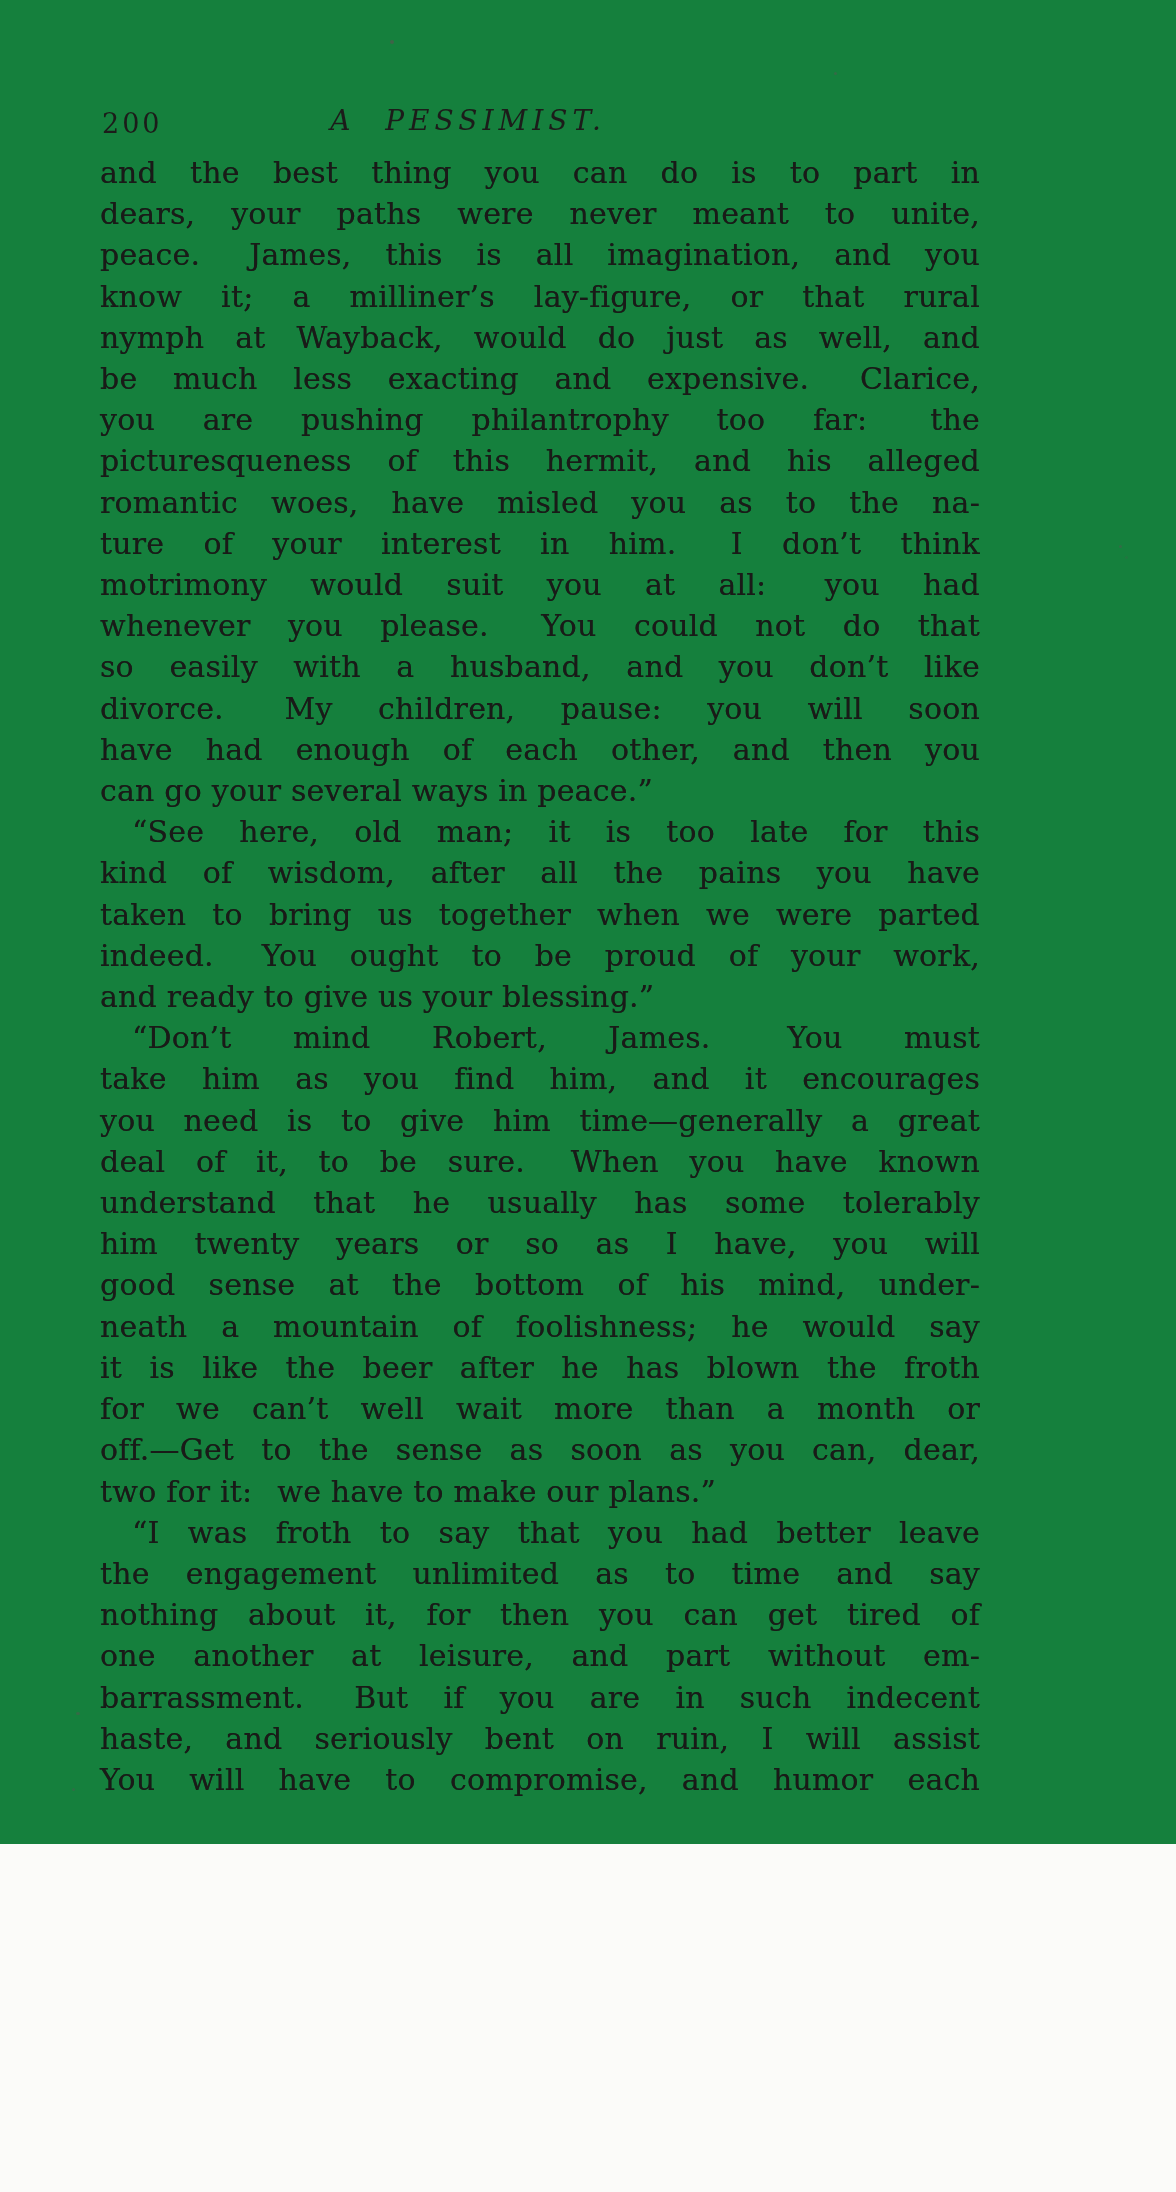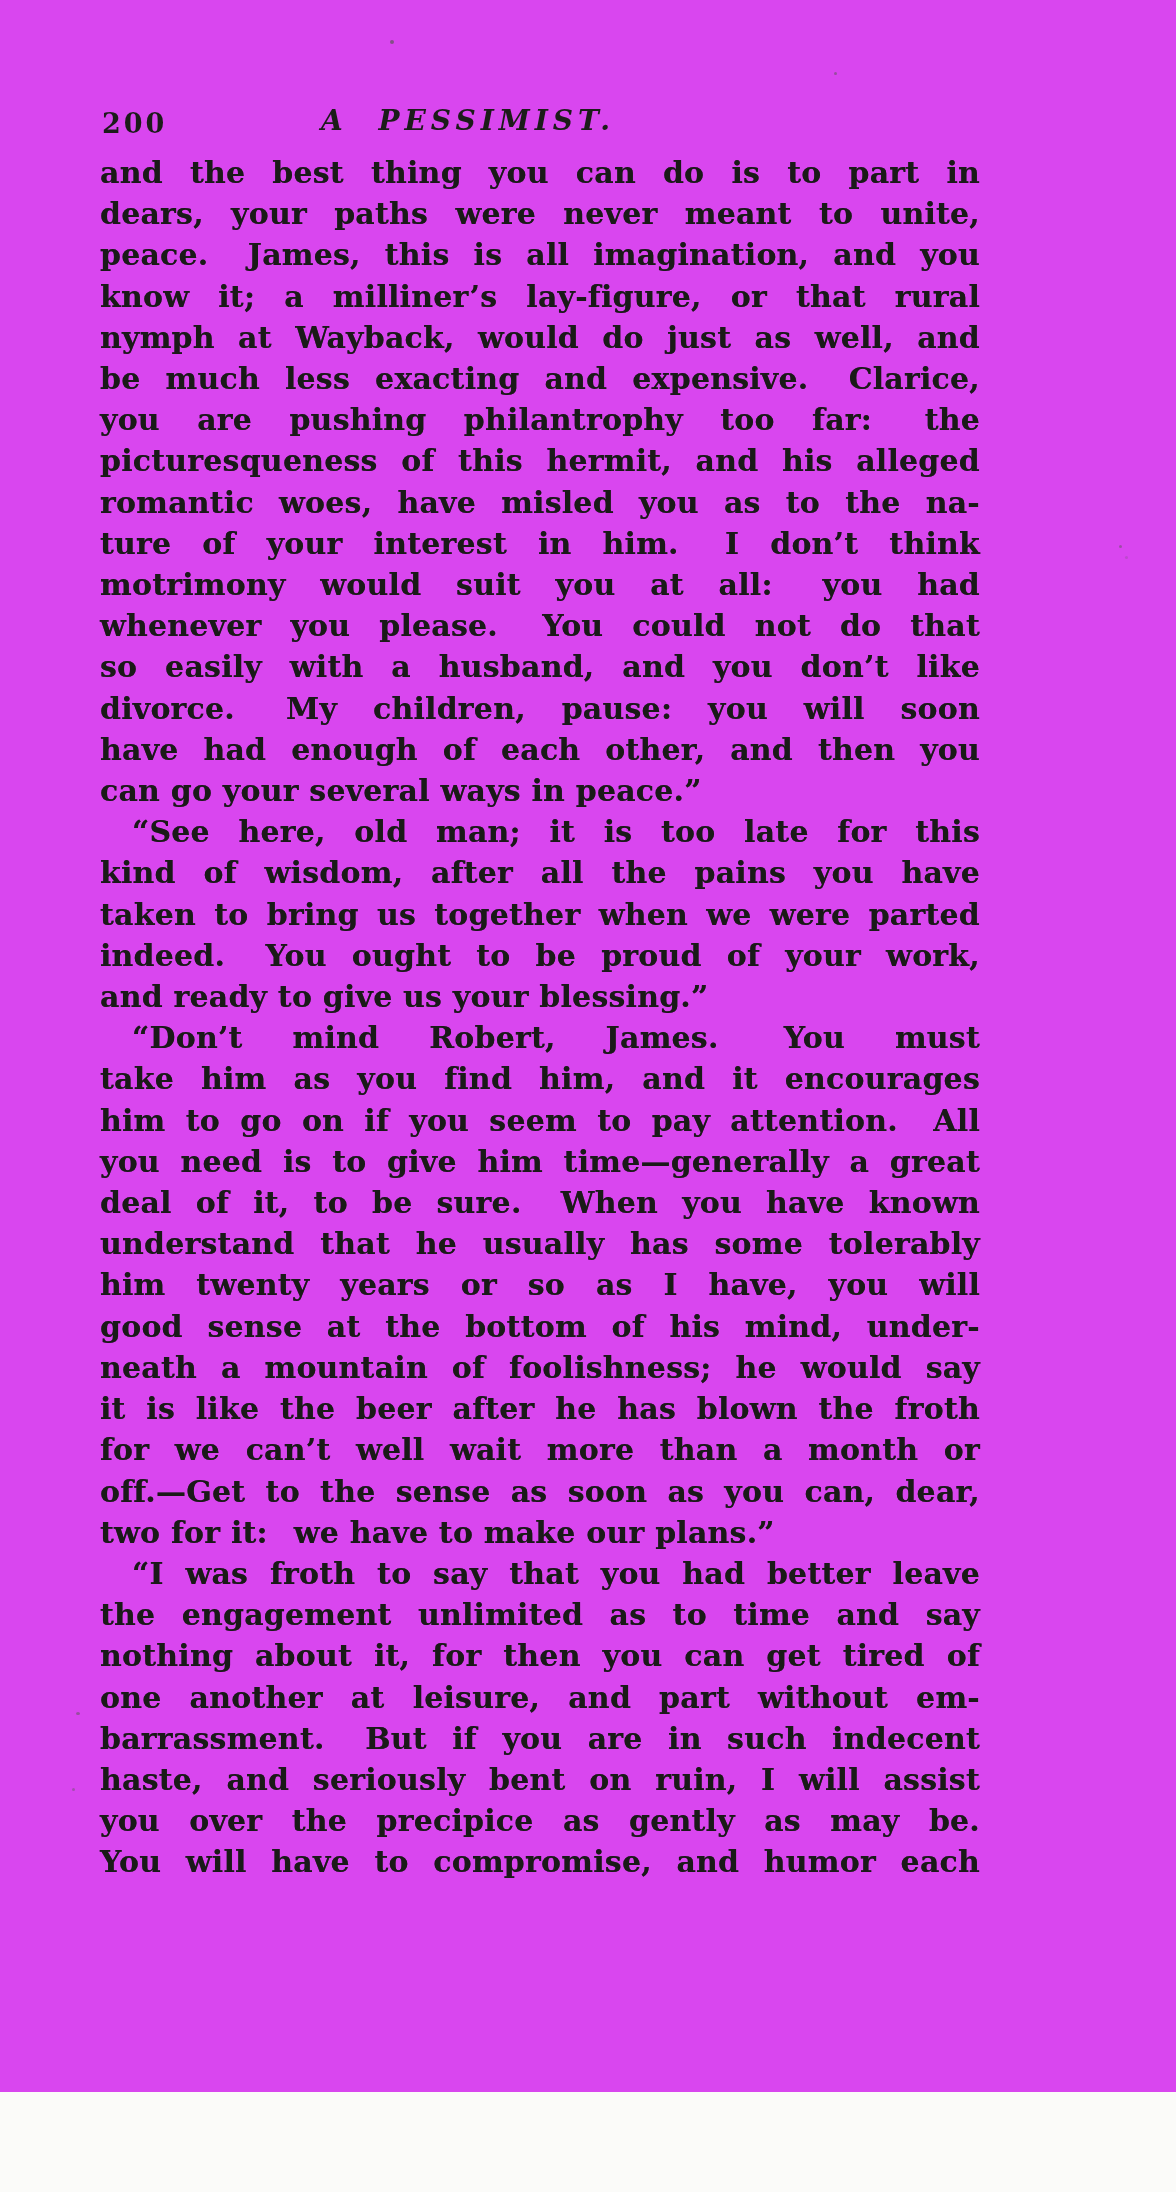--- a/index.html
+++ b/index.html
@@ -1,25 +1,24 @@
 <!DOCTYPE html>
 <html><head>
 <meta charset="utf-8">
 <style>
   html, body { margin: 0; padding: 0; }
   body { background: #fbfbf9; font-family: "DejaVu Serif", "Liberation Serif", serif; }
 
   .scan-page {
     position: relative;
     width: 1176px;
-    height: 2092px;
-    background: #d946ef;
+    height: 1844px;
+    background: #15803d;
     overflow: hidden;
     color: #1a1a18;
-    font-weight: bold;
   }
 
   .page-header {
     position: absolute;
     top: 104px;
     left: 100px;
     width: 880px;
     height: 40px;
   }
   .page-number {
@@ -111,40 +110,38 @@
     <div class="para">
         <div class="line indent">“See here, old man; it is too late for this</div>
         <div class="line">kind of wisdom, after all the pains you have</div>
         <div class="line">taken to bring us together when we were parted</div>
         <div class="line">indeed.  You ought to be proud of your work,</div>
         <div class="line last">and ready to give us your blessing.”</div>
       </div>
     <div class="para">
         <div class="line indent">“Don’t mind Robert, James.  You must</div>
         <div class="line">take him as you find him, and it encourages</div>
-        <div class="line">him to go on if you seem to pay attention.  All</div>
         <div class="line">you need is to give him time—generally a great</div>
         <div class="line">deal of it, to be sure.  When you have known</div>
         <div class="line">understand that he usually has some tolerably</div>
         <div class="line">him twenty years or so as I have, you will</div>
         <div class="line">good sense at the bottom of his mind, under-</div>
         <div class="line">neath a mountain of foolishness; he would say</div>
         <div class="line">it is like the beer after he has blown the froth</div>
         <div class="line">for we can’t well wait more than a month or</div>
         <div class="line">off.—Get to the sense as soon as you can, dear,</div>
         <div class="line last">two for it:  we have to make our plans.”</div>
       </div>
     <div class="para">
         <div class="line indent">“I was froth to say that you had better leave</div>
         <div class="line">the engagement unlimited as to time and say</div>
         <div class="line">nothing about it, for then you can get tired of</div>
         <div class="line">one another at leisure, and part without em-</div>
         <div class="line">barrassment.  But if you are in such indecent</div>
         <div class="line">haste, and seriously bent on ruin, I will assist</div>
-        <div class="line">you over the precipice as gently as may be.</div>
         <div class="line">You will have to compromise, and humor each</div>
       </div>
   </div>
 
   <div class="speck s1"></div>
   <div class="speck s2"></div>
   <div class="speck s3"></div>
   <div class="speck s4"></div>
   <div class="speck s5"></div>
   <div class="speck s6"></div>

